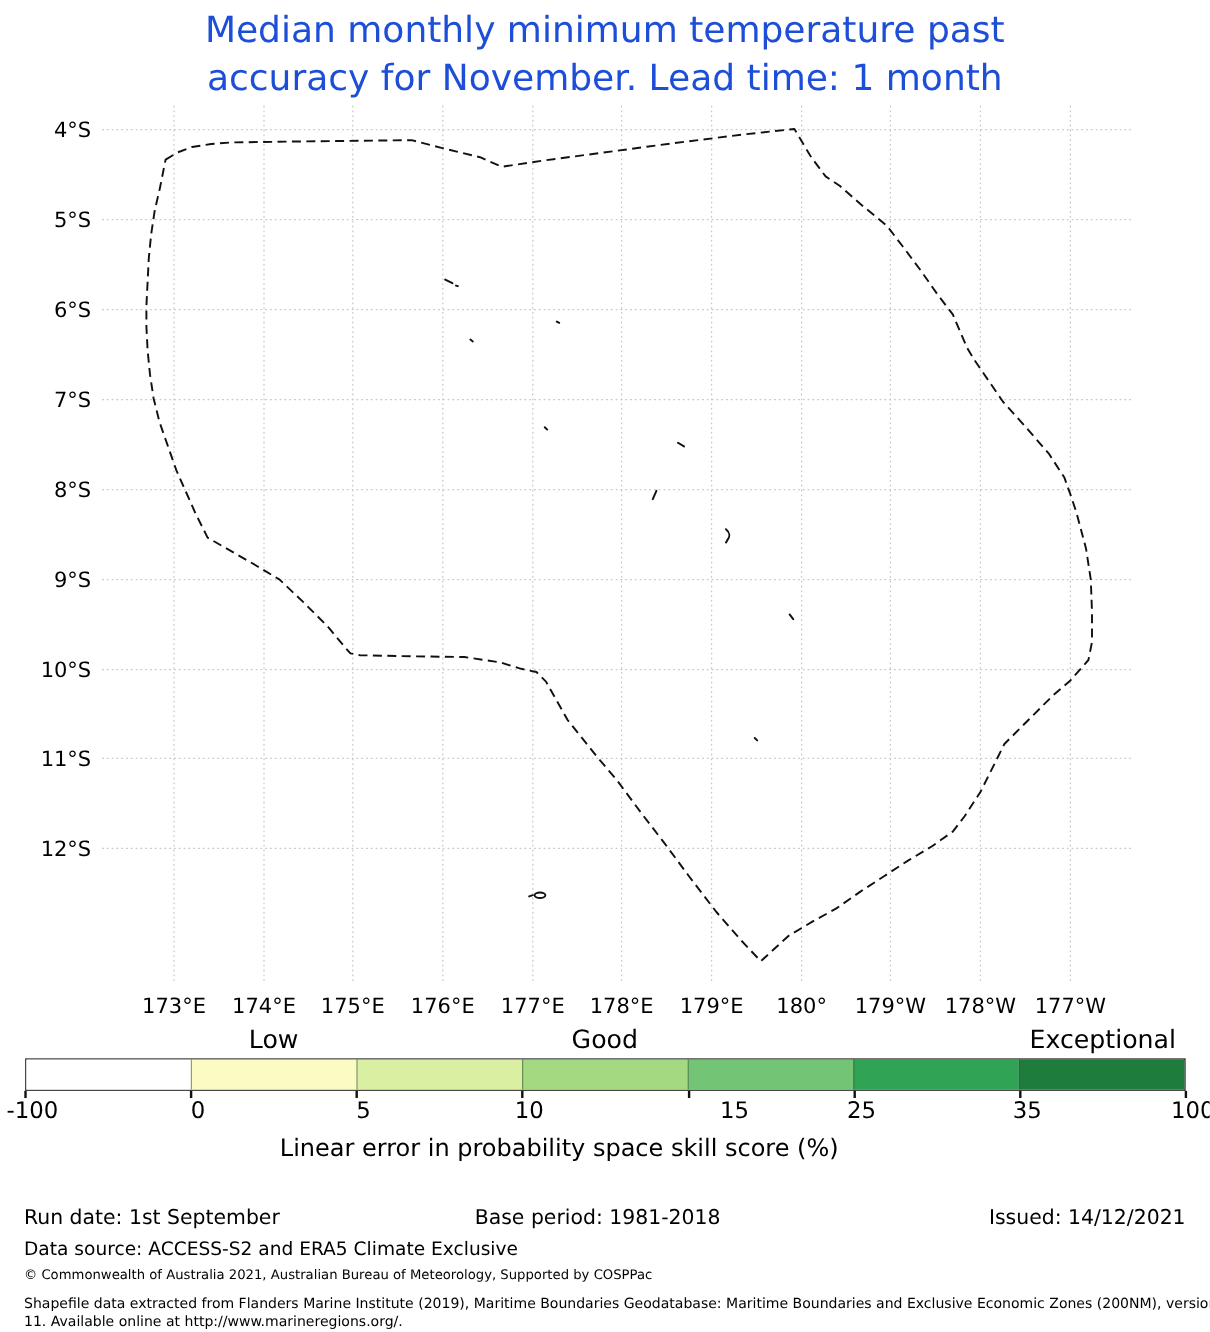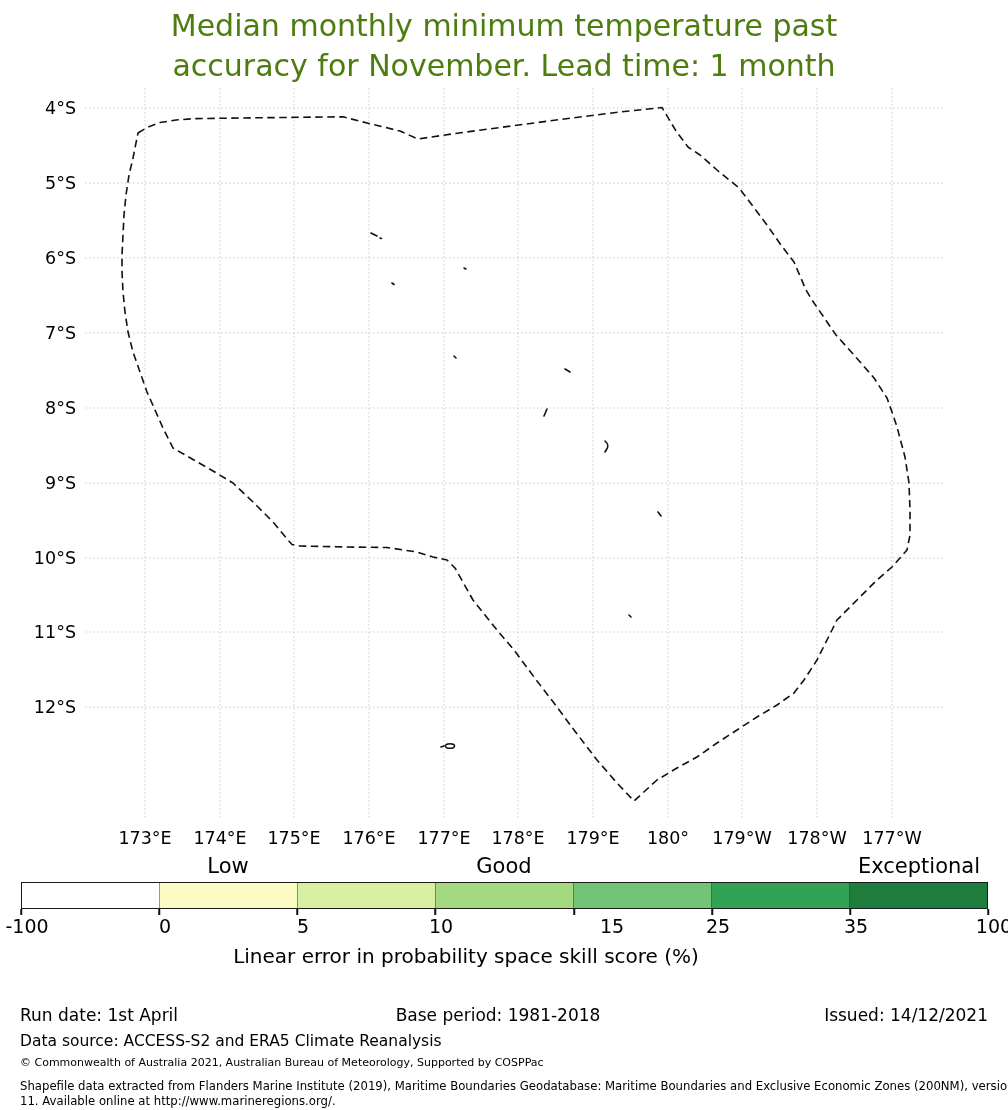--- a/index.html
+++ b/index.html
@@ -1,18 +1,18 @@
 <!DOCTYPE html>
 <html><head>
 <meta charset="utf-8">
 <style>
   html,body{margin:0;padding:0;background:#ffffff;}
   body{width:1008px;height:1110px;position:relative;font-family:"DejaVu Sans","Liberation Sans",sans-serif;color:#000;}
   .abs{position:absolute;}
-  .title{top:6px;left:0;width:1008px;text-align:center;font-size:30px;line-height:40px;white-space:pre-line;color:#4d7c0f;}
+  .title{top:6px;left:0;width:1008px;text-align:center;font-size:30px;line-height:40px;white-space:pre-line;color:#1d4ed8;}
   #mapsvg{top:0;left:0;}
   .cat-label{top:854px;font-size:21px;transform:translateX(-50%);white-space:nowrap;}
   .cbar{top:882px;left:21px;width:967px;height:27px;display:flex;border:1.4px solid #1a1a1a;box-sizing:border-box;}
   .cb-seg{flex:1 1 0;height:100%;}
   .cb-seg + .cb-seg{border-left:1px solid rgba(60,80,50,0.55);}
   .cb-tick{top:909px;width:1.5px;height:6px;background:#111;transform:translateX(-50%);}
   .cb-ticklabel{top:915px;font-size:19px;transform:translateX(-50%);white-space:nowrap;padding-left:12px;}
   .cb-xlabel{top:944px;left:0;width:932px;text-align:center;font-size:20px;}
   .f-row1{top:1005px;font-size:17px;white-space:nowrap;}
   .f-left{left:20px;}
@@ -112,18 +112,18 @@
 <div class="abs cb-ticklabel" style="left:159px;">0</div>
 <div class="abs cb-ticklabel" style="left:297px;">5</div>
 <div class="abs cb-ticklabel" style="left:435px;">10</div>
 <div class="abs cb-ticklabel" style="left:606px;">15</div>
 <div class="abs cb-ticklabel" style="left:712px;">25</div>
 <div class="abs cb-ticklabel" style="left:850px;">35</div>
 <div class="abs cb-ticklabel" style="left:988px;">100</div>
 
 <div class="abs cb-xlabel">Linear error in probability space skill score (%)</div>
 
-<div class="abs f-row1 f-left">Run date: 1st April</div>
+<div class="abs f-row1 f-left">Run date: 1st September</div>
 <div class="abs f-row1 f-mid">Base period: 1981-2018</div>
 <div class="abs f-row1 f-right">Issued: 14/12/2021</div>
-<div class="abs f-source">Data source: ACCESS-S2 and ERA5 Climate Reanalysis</div>
+<div class="abs f-source">Data source: ACCESS-S2 and ERA5 Climate Exclusive</div>
 <div class="abs f-copy">© Commonwealth of Australia 2021, Australian Bureau of Meteorology, Supported by COSPPac</div>
 <div class="abs f-shape">Shapefile data extracted from Flanders Marine Institute (2019), Maritime Boundaries Geodatabase: Maritime Boundaries and Exclusive Economic Zones (200NM), version 11. Available online at http://www.marineregions.org/.</div>
 
 </body></html>

